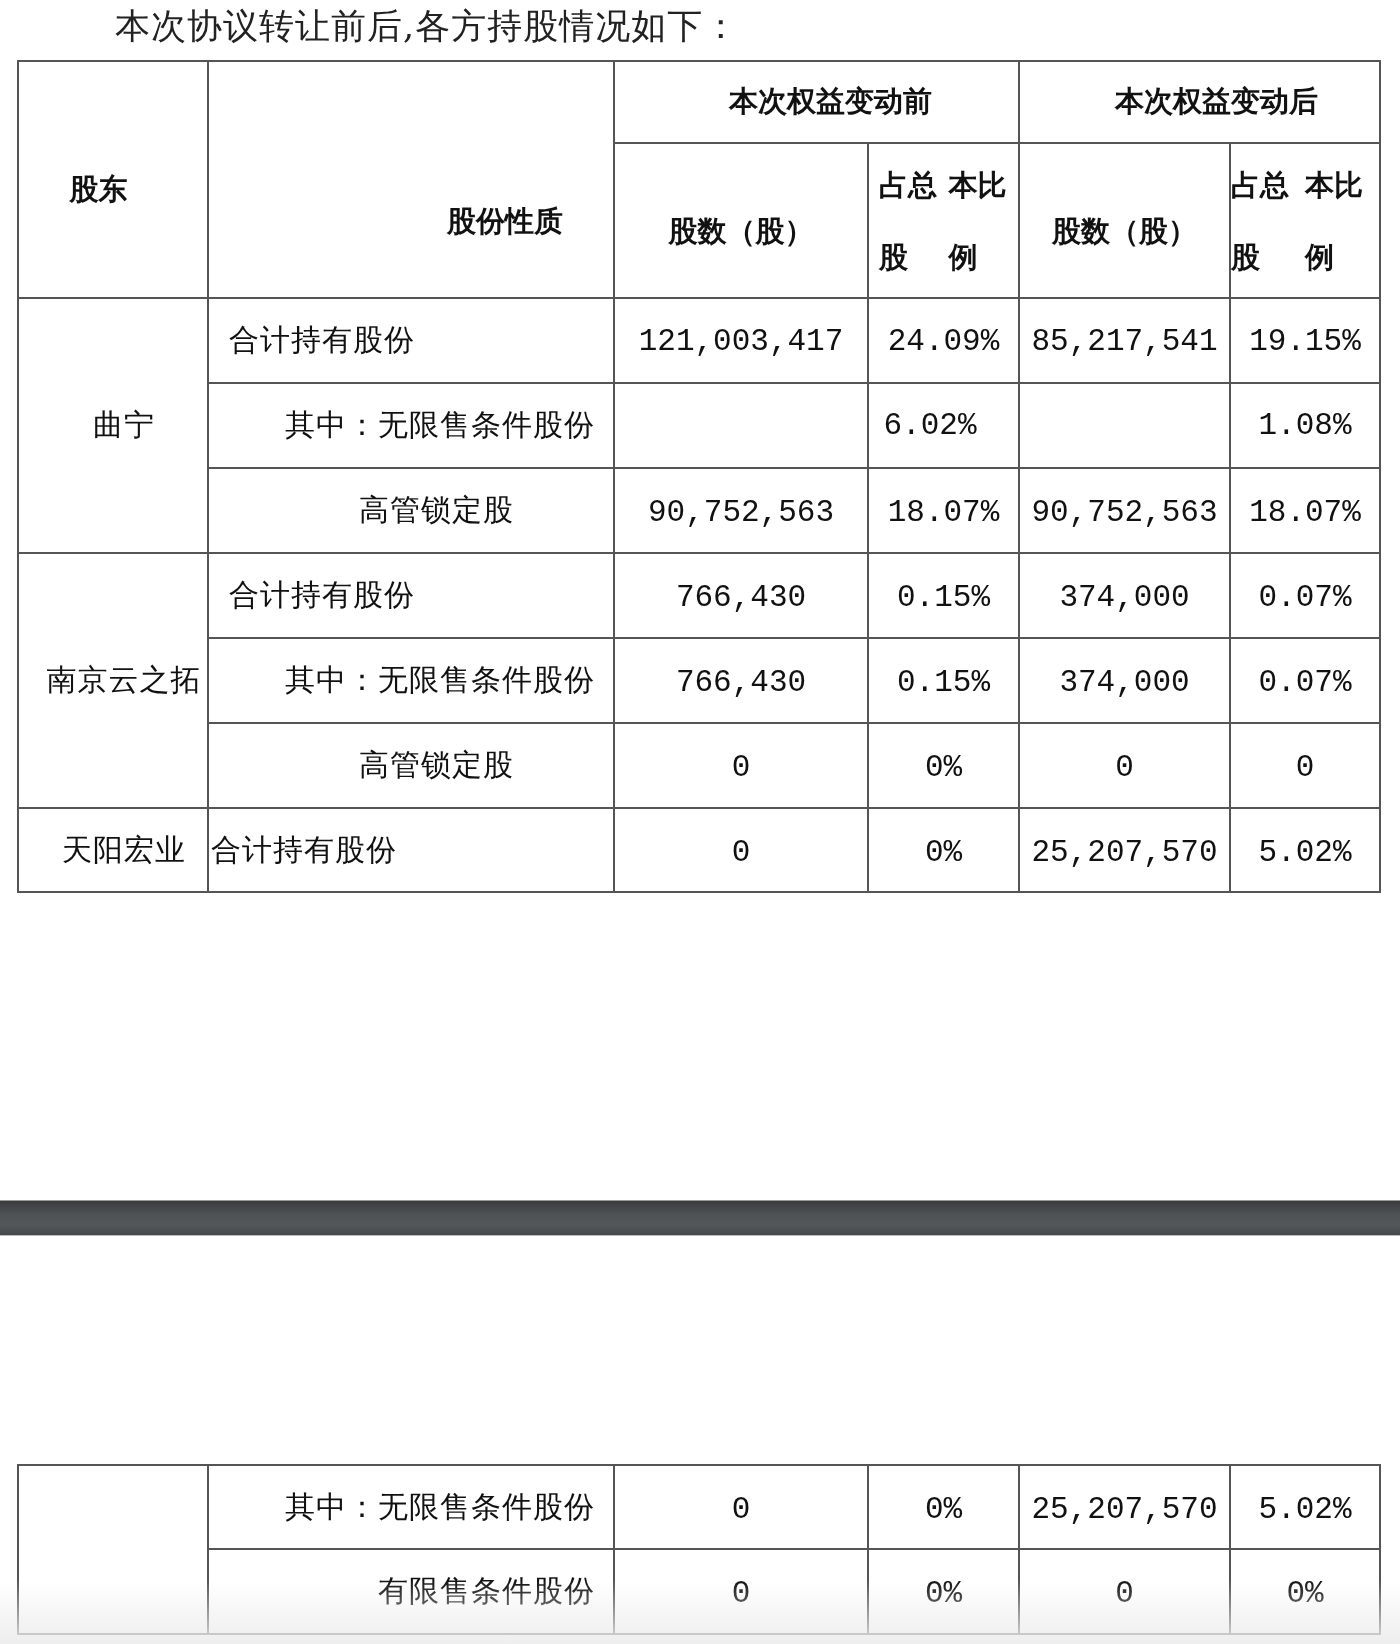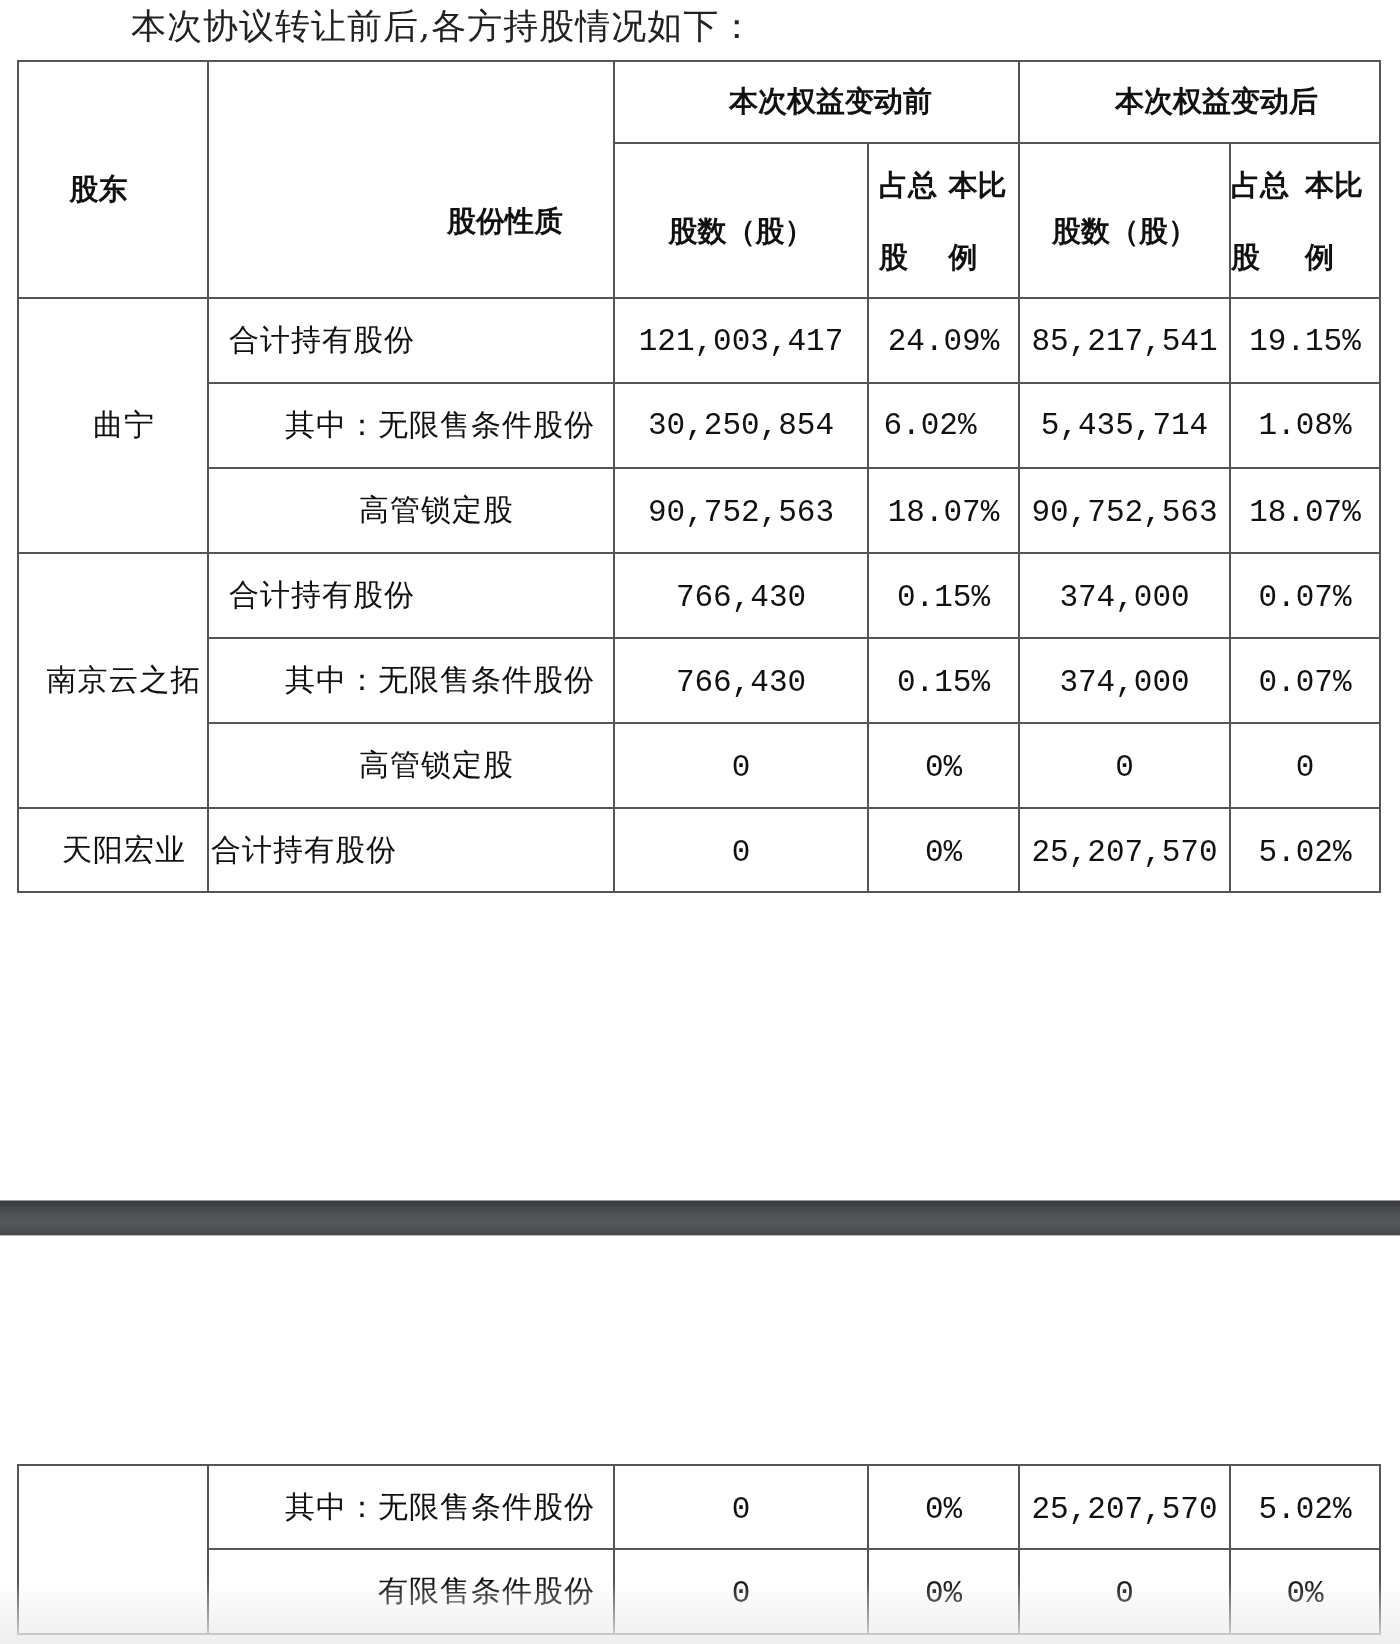--- a/index.html
+++ b/index.html
@@ -3,21 +3,21 @@
 <meta charset="utf-8">
 <style>
   html, body { margin: 0; padding: 0; background: #ffffff; }
   body {
     width: 1400px; height: 1644px; position: relative; overflow: hidden;
     font-family: "DejaVu Serif", "Liberation Serif", serif; color: #111;
   }
   .intro {
     position: absolute; left: 115px; top: 2px;
     font-size: 35px; letter-spacing: 1px; line-height: 48px;
-    font-family: "DejaVu Serif", serif; color: #222; margin-left: 16px;
+    font-family: "DejaVu Serif", serif; color: #222;
   }
   .tbl { position: absolute; left: 17px; }
   .cell {
     position: absolute; box-sizing: border-box;
     display: flex; align-items: center; justify-content: center;
     font-size: 30px; color: #111;
   }
   .hdr { font-family: "DejaVu Sans", "Liberation Sans", sans-serif; font-weight: bold; font-size: 29px; }
   .num { font-family: Liberation Mono, monospace; font-size: 31px; }
   .cn  { font-family: "DejaVu Serif", serif; font-size: 30px; letter-spacing: 1px; padding-left: 24px; }
@@ -86,23 +86,21 @@
       <span>合计持有股份</span>
     </div>
   <div class="cell num" style="left:598px;top:299px;width:252px;height:85px;">121,003,417</div>
   <div class="cell num" style="left:852px;top:299px;width:149px;height:85px;">24.09%</div>
   <div class="cell num" style="left:1003px;top:299px;width:209px;height:85px;">85,217,541</div>
   <div class="cell num" style="left:1214px;top:299px;width:148px;height:85px;">19.15%</div>
 
   <div class="cell cn" style="left:192px;top:384px;width:404px;height:83px;justify-content:flex-end;padding-right:18px;">
       <span>其中：无限售条件股份</span>
     </div>
-  <div class="cell num" style="left:598px;top:384px;width:252px;height:83px;">30,250,854</div>
   <div class="cell num" style="left:828px;top:384px;width:170px;height:83px;">6.02%</div>
-  <div class="cell num" style="left:1003px;top:384px;width:209px;height:83px;">5,435,714</div>
   <div class="cell num" style="left:1214px;top:384px;width:148px;height:83px;">1.08%</div>
 
   <div class="cell cn" style="left:192px;top:469px;width:404px;height:83px;justify-content:flex-start;padding-left:150px;">
       <span>高管锁定股</span>
     </div>
   <div class="cell num" style="left:598px;top:471px;width:252px;height:83px;">90,752,563</div>
   <div class="cell num" style="left:852px;top:471px;width:149px;height:83px;">18.07%</div>
   <div class="cell num" style="left:1003px;top:471px;width:209px;height:83px;">90,752,563</div>
   <div class="cell num" style="left:1214px;top:471px;width:148px;height:83px;">18.07%</div>
 

